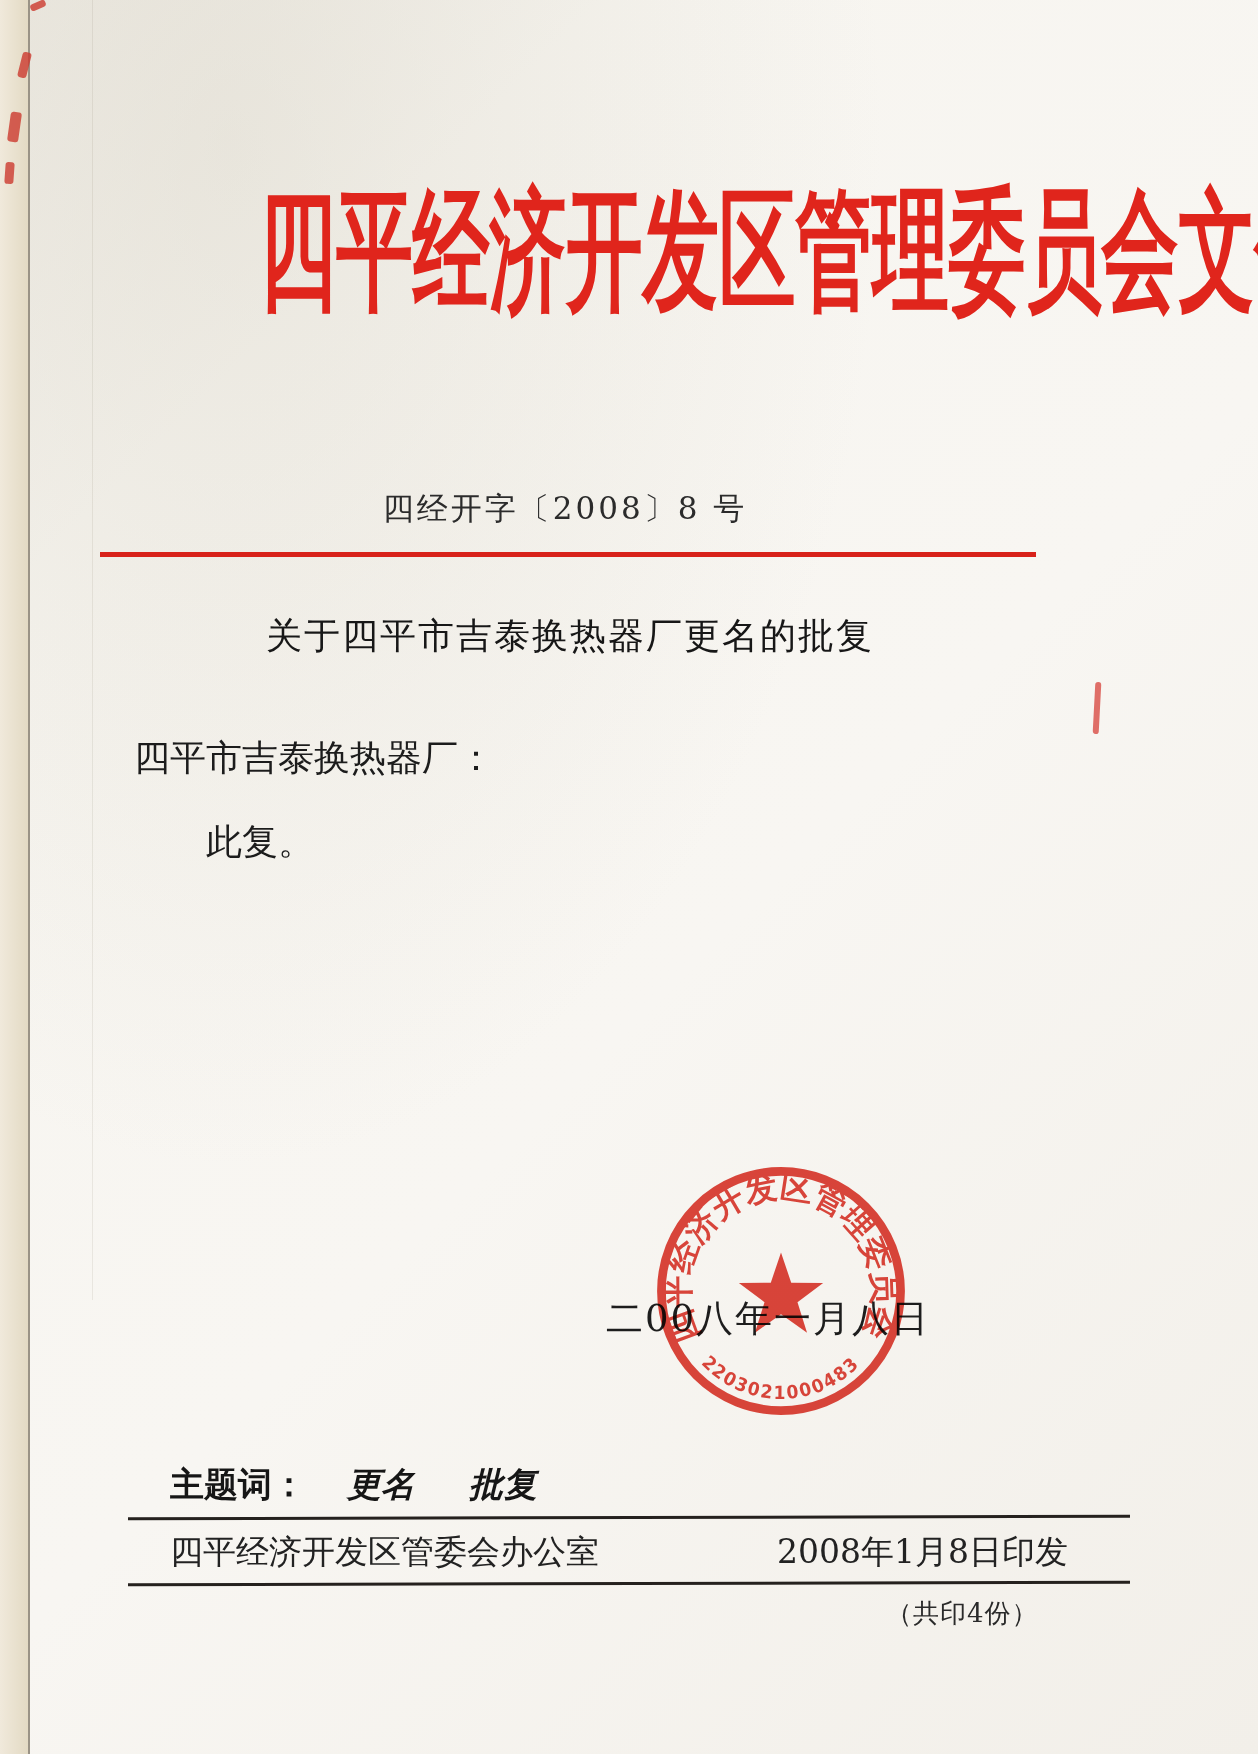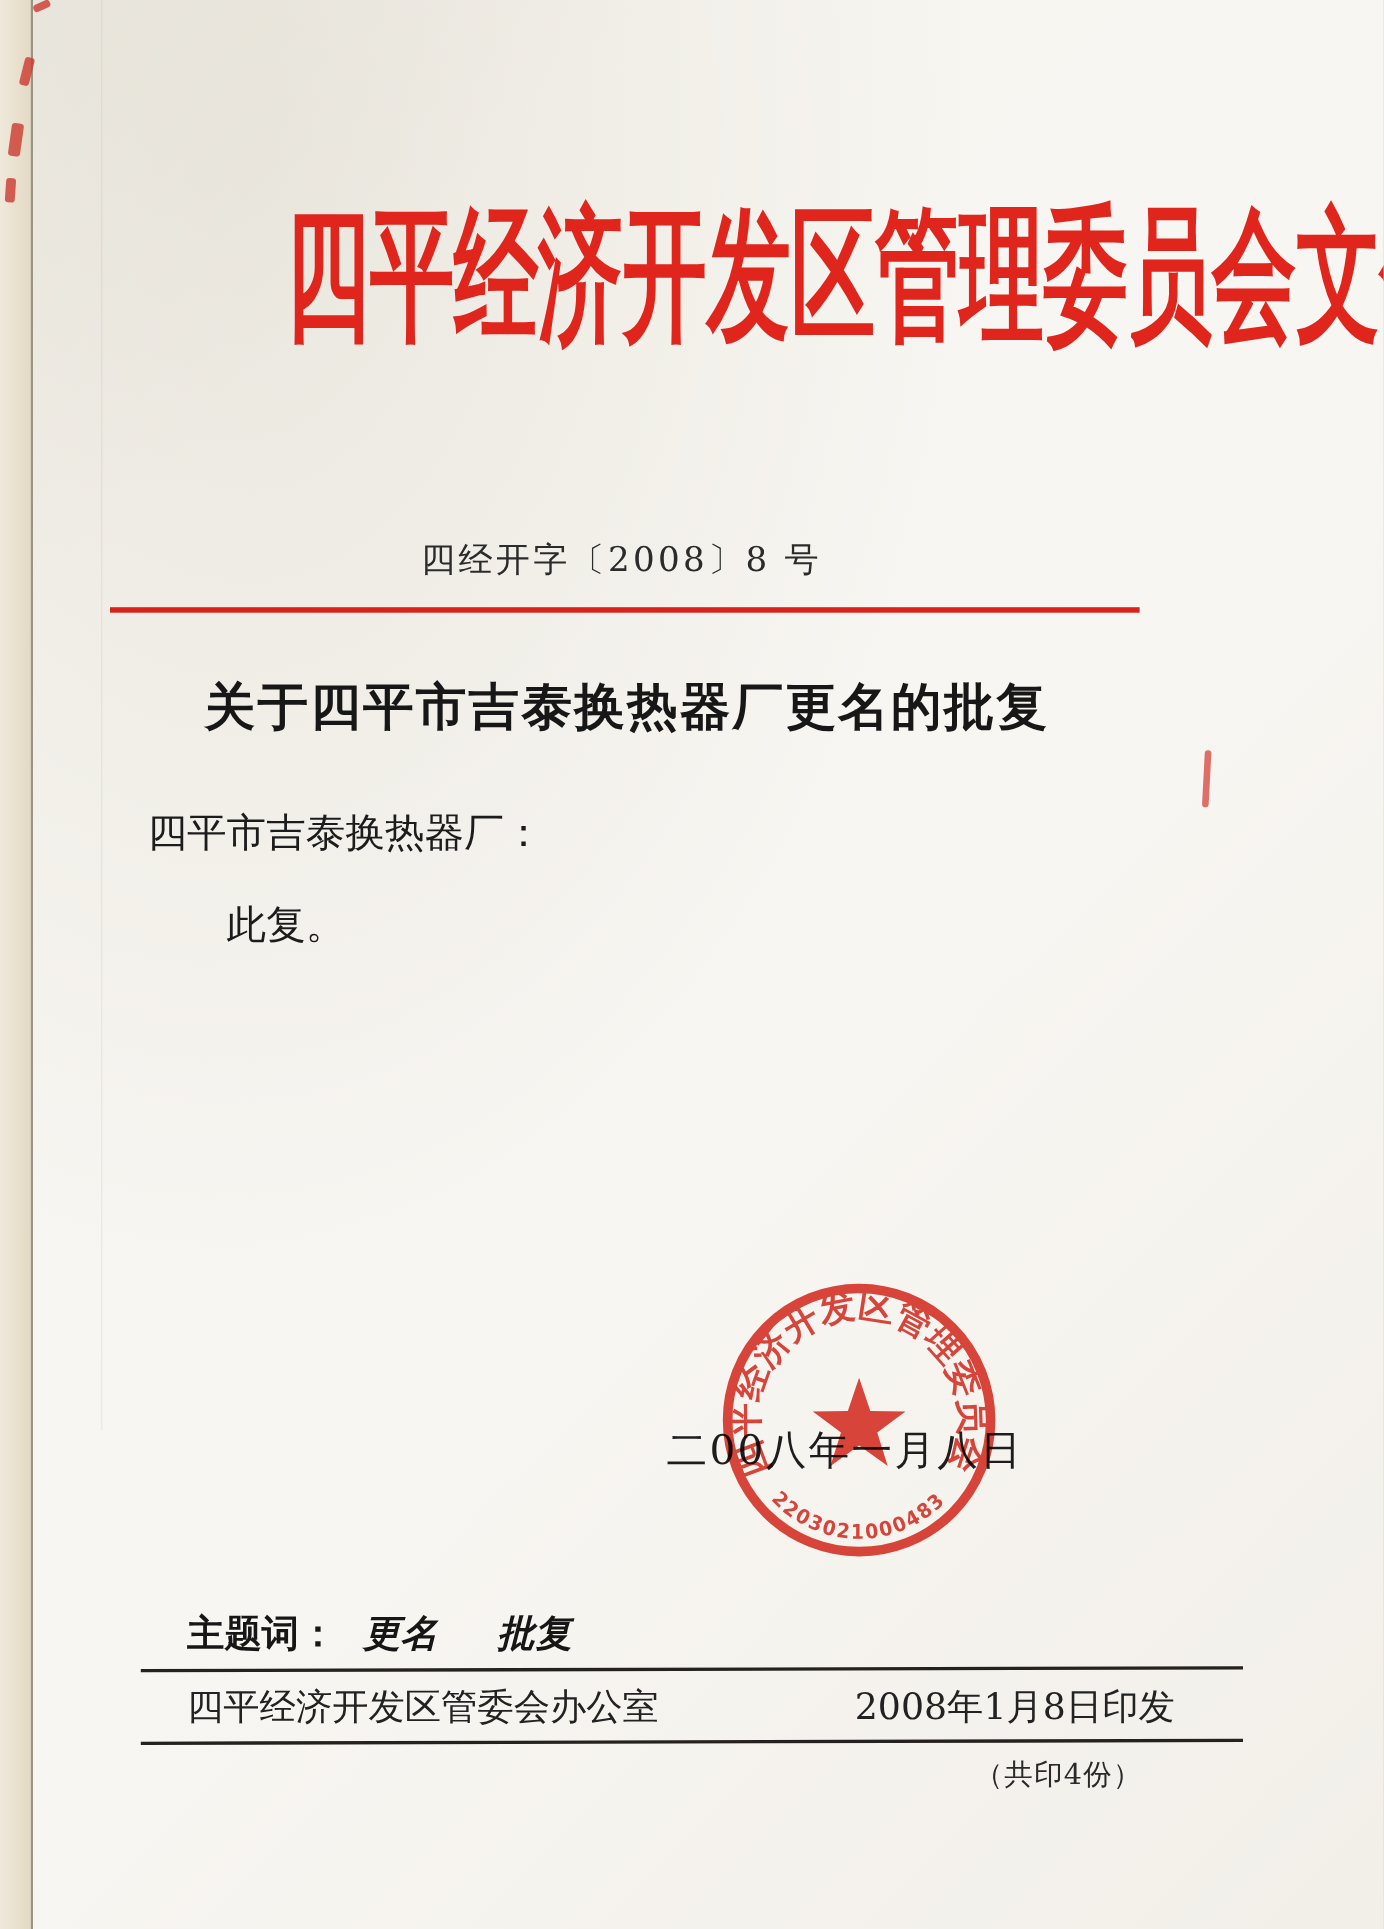--- a/index.html
+++ b/index.html
@@ -48,21 +48,21 @@
     text-align: center; font-size: 31px; color: #2b2b2b; letter-spacing: 3px; margin-top: 40px;
   }
   .red-rule {
     position: absolute; top: 552px; left: 100px; width: 936px; height: 5px;
     background: #d8221a;
   }
   .doc-title {
     position: absolute; top: 612px; left: 0; width: 1140px;
     text-align: center;
     font-family: "DejaVu Sans", "Liberation Sans", sans-serif;
-    font-weight: 700; font-size: 46px; color: #171717; letter-spacing: 2px;
+    font-weight: 400; font-size: 36px; color: #171717; letter-spacing: 2px;
   }
   .body-text {
     position: absolute; top: 708px; left: 118px; width: 1022px;
     font-size: 36px; line-height: 68px; color: #1c1c1c;
     text-align: justify;
   }
   .body-text p { margin: 16px; }
   .body-text .indent { text-indent: 2em; }
 
   .write-date {
@@ -73,21 +73,21 @@
     position: absolute; left: 646px; top: 1156px;
     mix-blend-mode: multiply; opacity: 0.9;
   }
 
   .kw-row {
     position: absolute; top: 1462px; left: 170px;
     display: flex; align-items: baseline;
     font-family: "DejaVu Sans", "Liberation Sans", sans-serif;
     font-weight: 700; font-size: 34px; color: #161616;
   }
-  .kw-label { margin-right: 24px; }
+  .kw-label { margin-right: 41px; }
   .kw-item { margin-right: 54px; font-style: italic; }
 
   .sep {
     position: absolute; left: 128px; width: 1002px; height: 3px; background: #25211e;
   }
   .sep1 { top: 1516px; transform: rotate(-0.15deg); }
   .sep2 { top: 1582px; transform: rotate(-0.15deg); }
 
   .footer-row {
     position: absolute; top: 1530px; left: 128px; width: 1002px;

